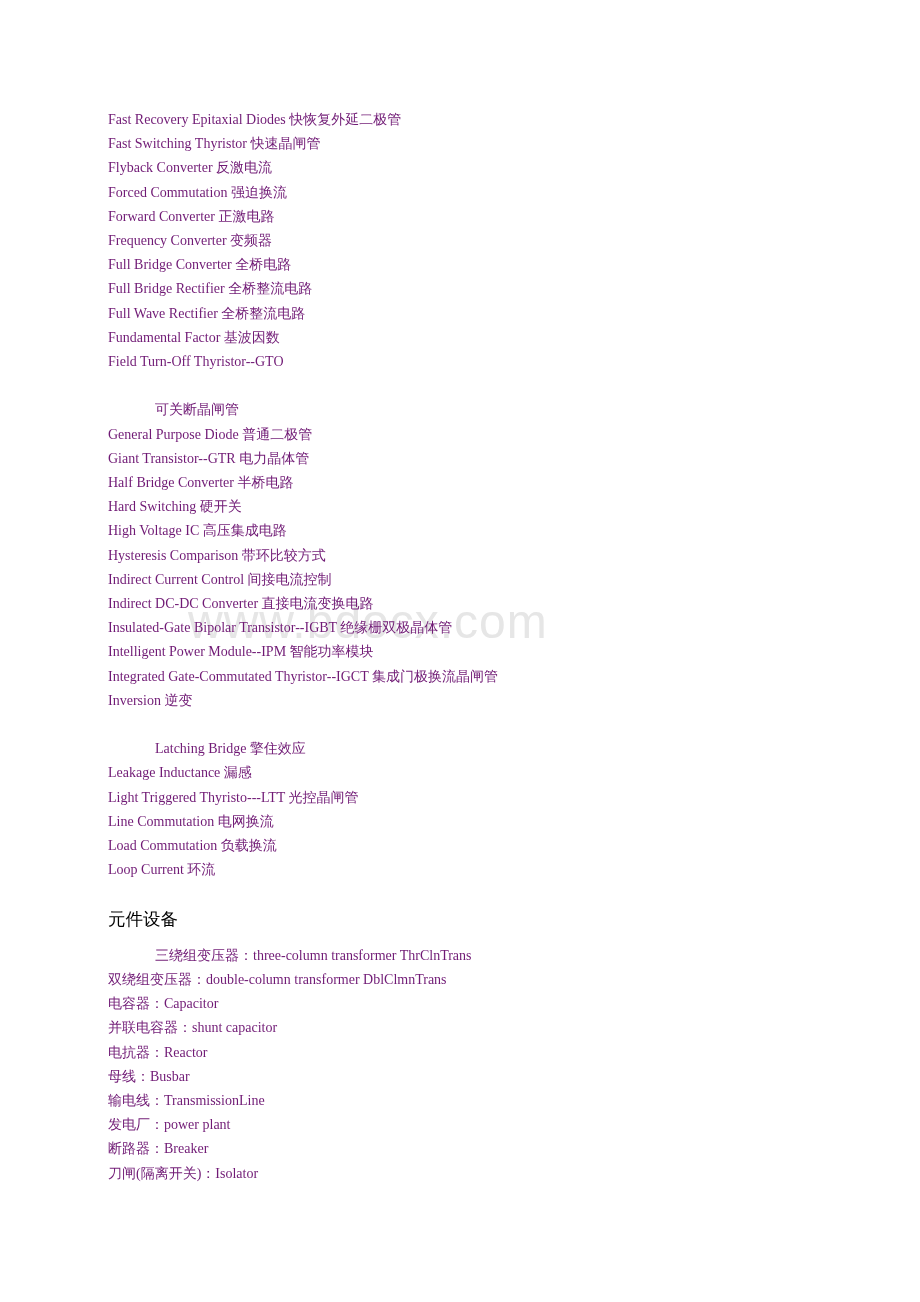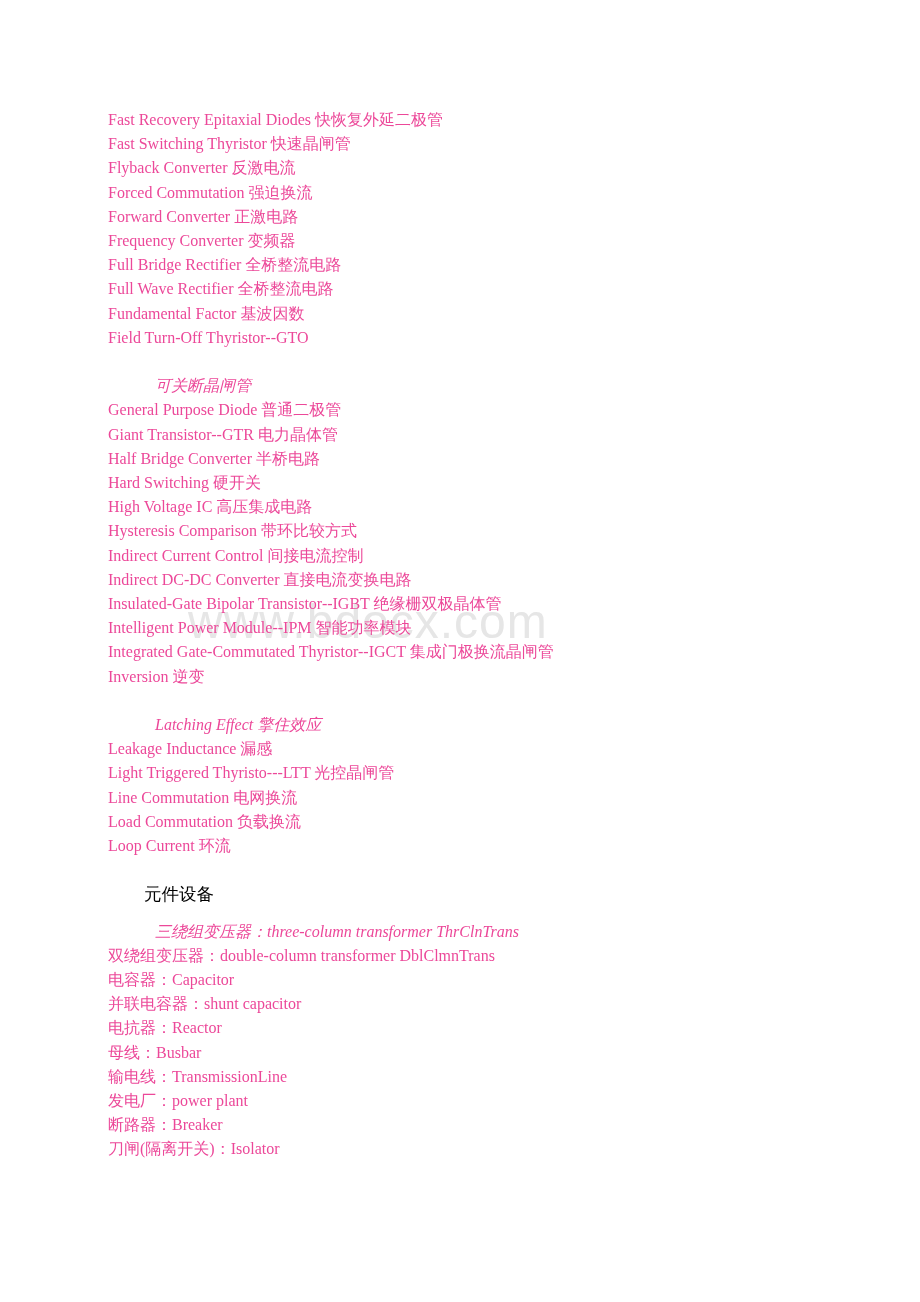--- a/index.html
+++ b/index.html
@@ -45,64 +45,63 @@
 
   #content {
     position: absolute;
     left: 108px;
     top: 108px;
     width: 770px;
     z-index: 2;
   }
 
   .line {
-    font-size: 16px;
+    font-size: 14px;
     line-height: 24.2px;
     white-space: pre;
-    color: #ec4899;
+    color: #701a75;
   }
 
   
   .line.indent {
     padding-left: 47px;
-    font-style: italic;
   }
 
   
   .gap {
     height: 24.2px;
   }
   .gap-sm {
     height: 13px;
   }
 
   .heading {
     font-size: 17.5px;
     line-height: 24.2px;
     white-space: pre;
     color: #000000;
-    margin-left: 36px;
   }
 </style>
 </head>
 <body>
 
 <div id="page">
 
   <div id="watermark">www.bdocx.com</div>
 
   <div id="content">
 
     <div>
       <div class="line">Fast Recovery Epitaxial Diodes 快恢复外延二极管</div>
       <div class="line">Fast Switching Thyristor 快速晶闸管</div>
       <div class="line">Flyback Converter 反激电流</div>
       <div class="line">Forced Commutation 强迫换流</div>
       <div class="line">Forward Converter 正激电路</div>
       <div class="line">Frequency Converter 变频器</div>
+      <div class="line">Full Bridge Converter 全桥电路</div>
       <div class="line">Full Bridge Rectifier 全桥整流电路</div>
       <div class="line">Full Wave Rectifier 全桥整流电路</div>
       <div class="line">Fundamental Factor 基波因数</div>
       <div class="line">Field Turn-Off Thyristor--GTO</div>
     </div>
 
     <div class="gap"></div>
 
     <div>
       <div class="line indent">可关断晶闸管</div>
@@ -116,21 +115,21 @@
       <div class="line">Indirect DC-DC Converter 直接电流变换电路</div>
       <div class="line">Insulated-Gate Bipolar Transistor--IGBT 绝缘栅双极晶体管</div>
       <div class="line">Intelligent Power Module--IPM 智能功率模块</div>
       <div class="line">Integrated Gate-Commutated Thyristor--IGCT 集成门极换流晶闸管</div>
       <div class="line">Inversion 逆变</div>
     </div>
 
     <div class="gap"></div>
 
     <div>
-      <div class="line indent">Latching Effect 擎住效应</div>
+      <div class="line indent">Latching Bridge 擎住效应</div>
       <div class="line">Leakage Inductance 漏感</div>
       <div class="line">Light Triggered Thyristo---LTT 光控晶闸管</div>
       <div class="line">Line Commutation 电网换流</div>
       <div class="line">Load Commutation 负载换流</div>
       <div class="line">Loop Current 环流</div>
     </div>
 
     <div class="gap"></div>
 
     <div class="heading">元件设备</div>

